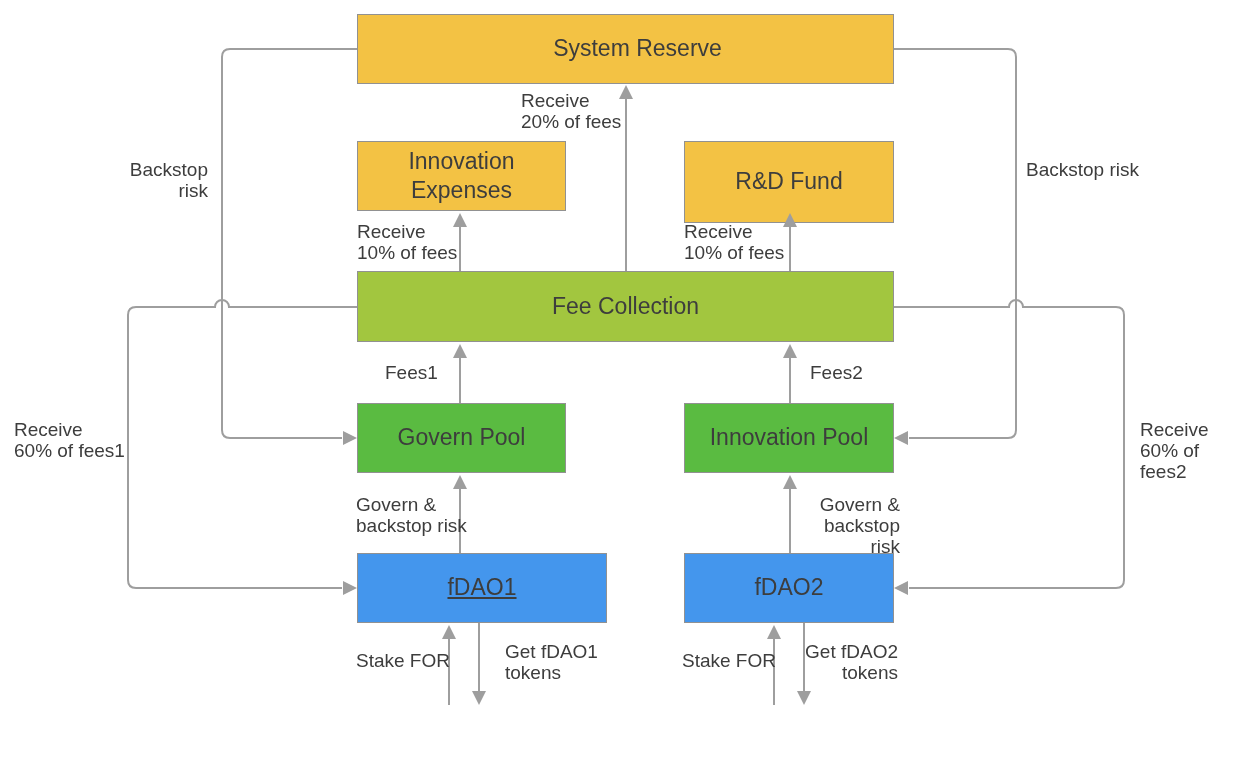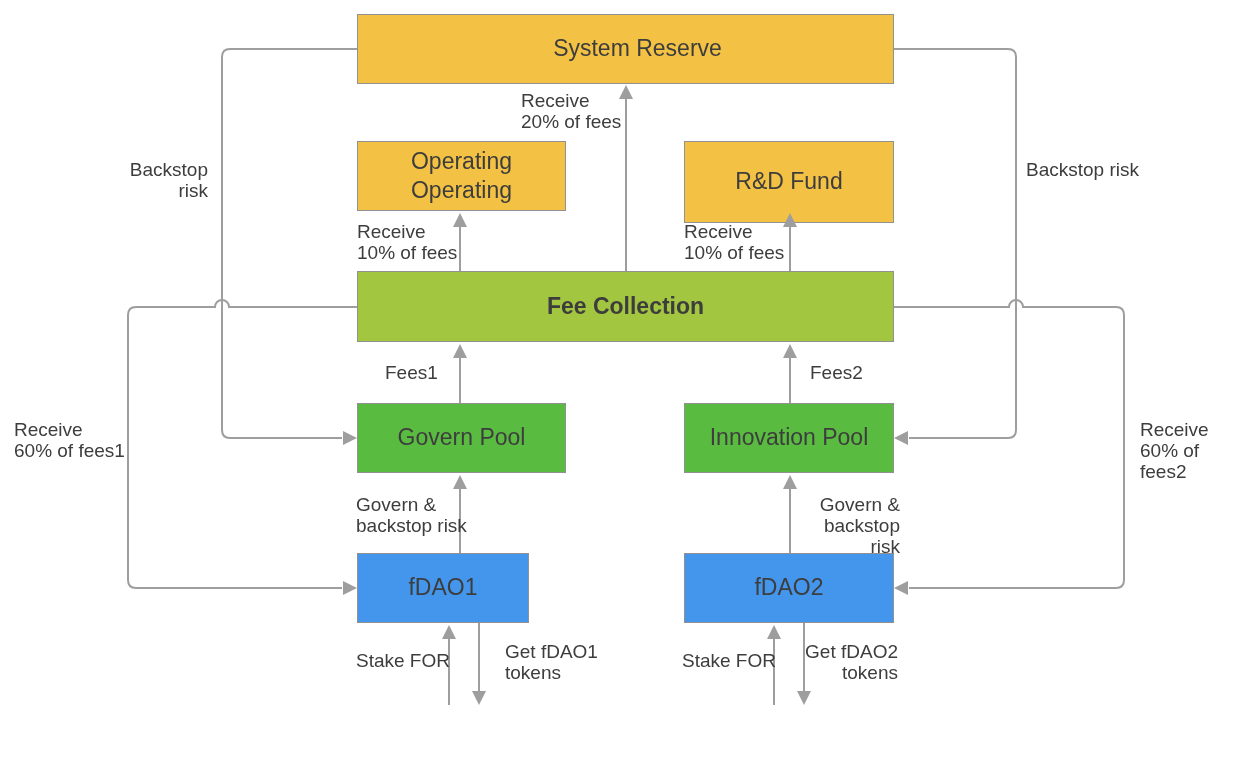--- a/index.html
+++ b/index.html
@@ -23,26 +23,26 @@
     white-space:pre-line;
   }
   .ralign { text-align:right; }
 </style>
 </head>
 <body>
 
 <div class="stage">
 
   <div class="node yellow" style="left:357px; top:14px;  width:537px; height:70px;padding-left:42px;">System Reserve</div>
-  <div class="node yellow" style="left:357px; top:141px; width:209px; height:70px;">Operating Operating</div>
+  <div class="node yellow" style="left:357px; top:141px; width:209px; height:70px;">Innovation Expenses</div>
   <div class="node yellow" style="left:684px; top:141px; width:210px; height:82px;">R&amp;D Fund</div>
-  <div class="node olive" style="left:357px; top:271px; width:537px; height:71px;font-weight:bold;">Fee Collection</div>
+  <div class="node olive" style="left:357px; top:271px; width:537px; height:71px;">Fee Collection</div>
   <div class="node green" style="left:357px; top:403px; width:209px; height:70px;">Govern Pool</div>
   <div class="node green" style="left:684px; top:403px; width:210px; height:70px;">Innovation Pool</div>
-  <div class="node blue" style="left:357px; top:553px; width:172px; height:70px;">fDAO1</div>
+  <div class="node blue" style="left:357px; top:553px; width:250px; height:70px;text-decoration:underline;">fDAO1</div>
   <div class="node blue" style="left:684px; top:553px; width:210px; height:70px;">fDAO2</div>
 
   <svg class="wires" width="1238" height="784" viewBox="0 0 1238 784" fill="none" stroke="#9E9E9E" stroke-width="2">
 
     <path d="M626,271 V97"></path>
     <polygon points="626,85 619,99 633,99" fill="#9E9E9E" stroke="none"></polygon>
 
     <path d="M460,271 V225"></path>
     <polygon points="460,213 453,227 467,227" fill="#9E9E9E" stroke="none"></polygon>
 

